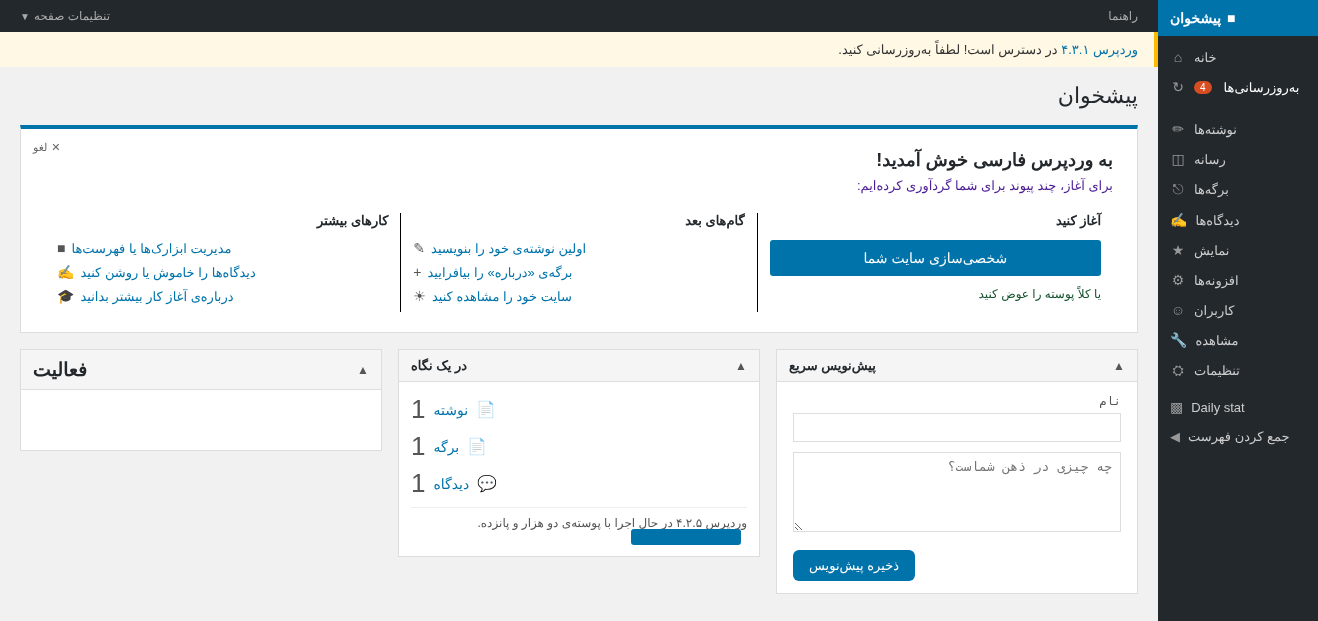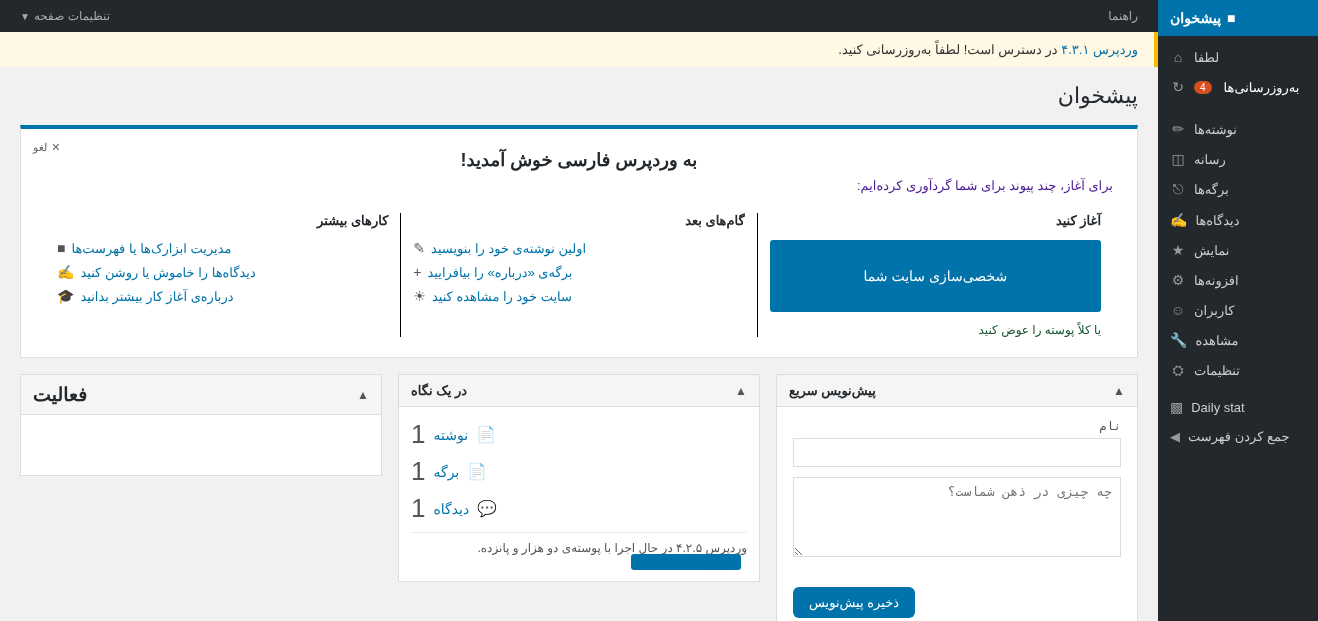--- a/index.html
+++ b/index.html
@@ -186,21 +186,21 @@
       font-size: 11px;
       display: flex;
       align-items: center;
       gap: 4px;
     }
     .welcome-title {
       font-size: 18px;
       font-weight: bold;
       color: #23282d;
       margin-bottom: 6px;
-      text-align: center;
+      text-align: right;
     }
     .welcome-subtitle {
       color: #4c1d95;
       margin-bottom: 20px;
       text-align: right;
       margin-top: 7px;
     }
     .welcome-cols {
       display: flex;
       gap: 0;
@@ -216,21 +216,21 @@
       font-size: 13px;
       font-weight: bold;
       color: #23282d;
       margin-bottom: 12px;
       text-align: right;
     }
     .welcome-col-action {
       background: #0073aa;
       color: #fff;
       border: none;
-      padding: 28px 20px;
+      padding: 10px 20px;
       border-radius: 3px;
       font-size: 14px;
       cursor: pointer;
       display: block;
       width: 100%;
       text-align: center;
       margin-bottom: 10px;
     }
     .welcome-col-link {
       color: #14532d;
@@ -327,21 +327,21 @@
     }
     .save-btn {
       background: #0073aa;
       color: #fff;
       border: none;
       padding: 8px 16px;
       border-radius: 6px;
       cursor: pointer;
       font-size: 13px;
       float: left;
-      margin-top: 16px;
+      margin-top: 4px;
     }
     .glance-divider {
       border: none;
       border-top: 1px solid #eee;
       margin: 8px 0;
     }
     .glance-version {
       color: #555;
       font-size: 12px;
       text-align: right;
@@ -391,21 +391,21 @@
 <body>
 
 <div id="sidebar">
   <div class="sidebar-header">
     <span class="sidebar-icon">■</span>
     <span>پیشخوان</span>
   </div>
 
   <div class="sidebar-section">
     <div class="sidebar-item">
-      <span>لطفا</span>
+      <span>خانه</span>
       <span class="item-icon">⌂</span>
     </div>
     <div class="sidebar-item updates">
       <span>به‌روزرسانی‌ها</span>
       <span class="sidebar-badge">4</span>
       <span class="item-icon">↻</span>
     </div>
   </div>
 
   <div class="sidebar-section">

